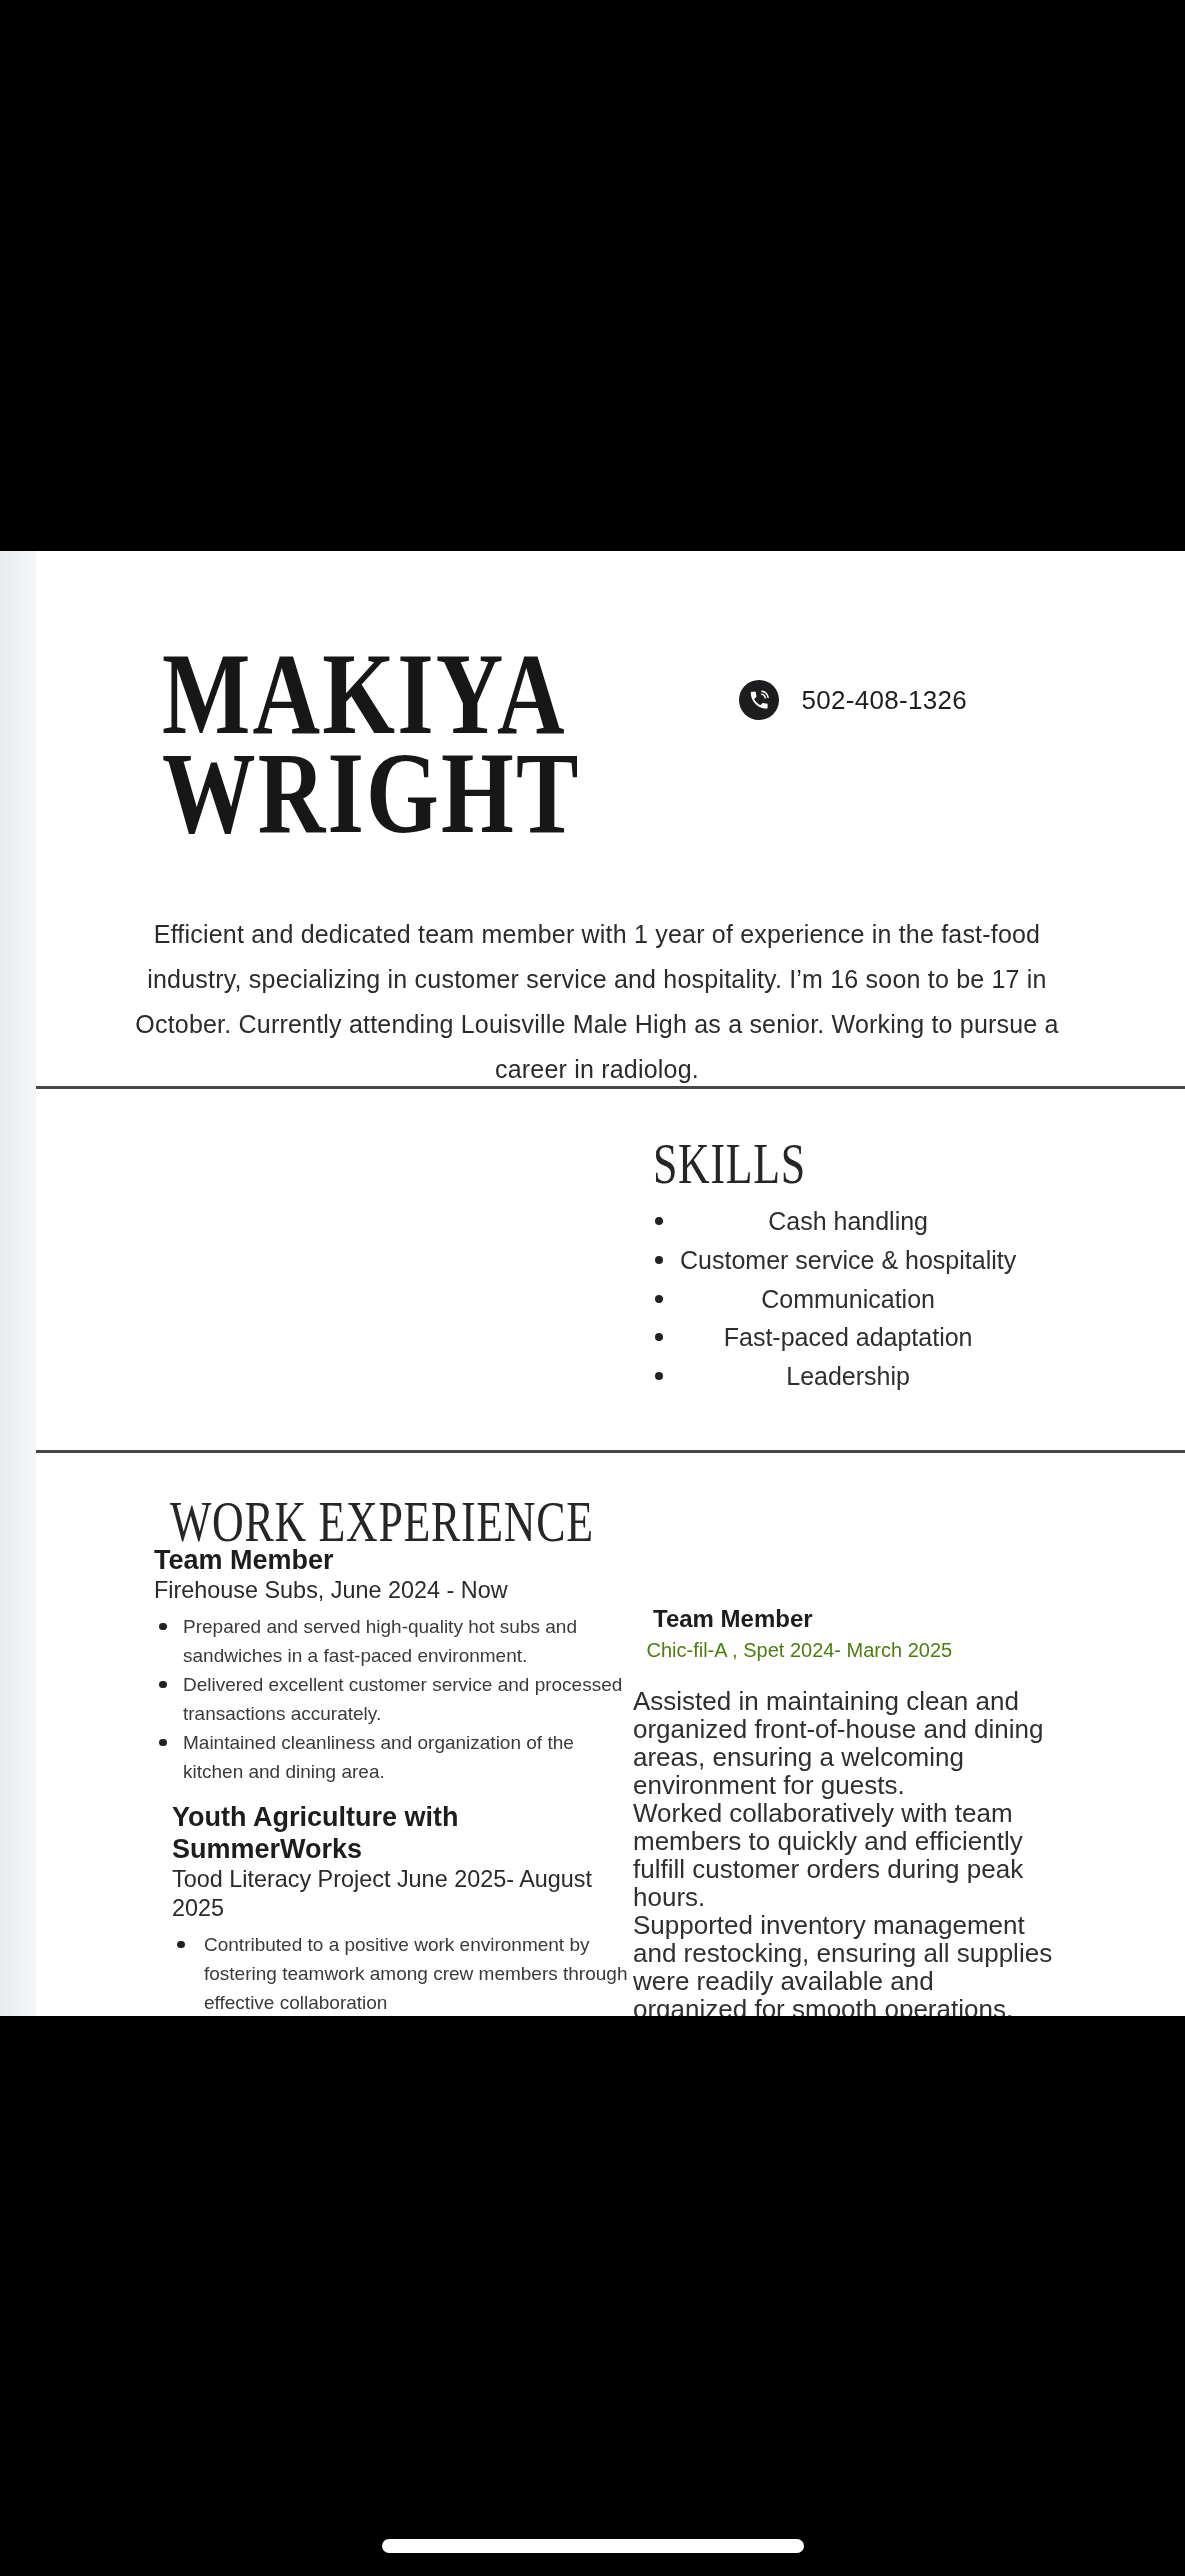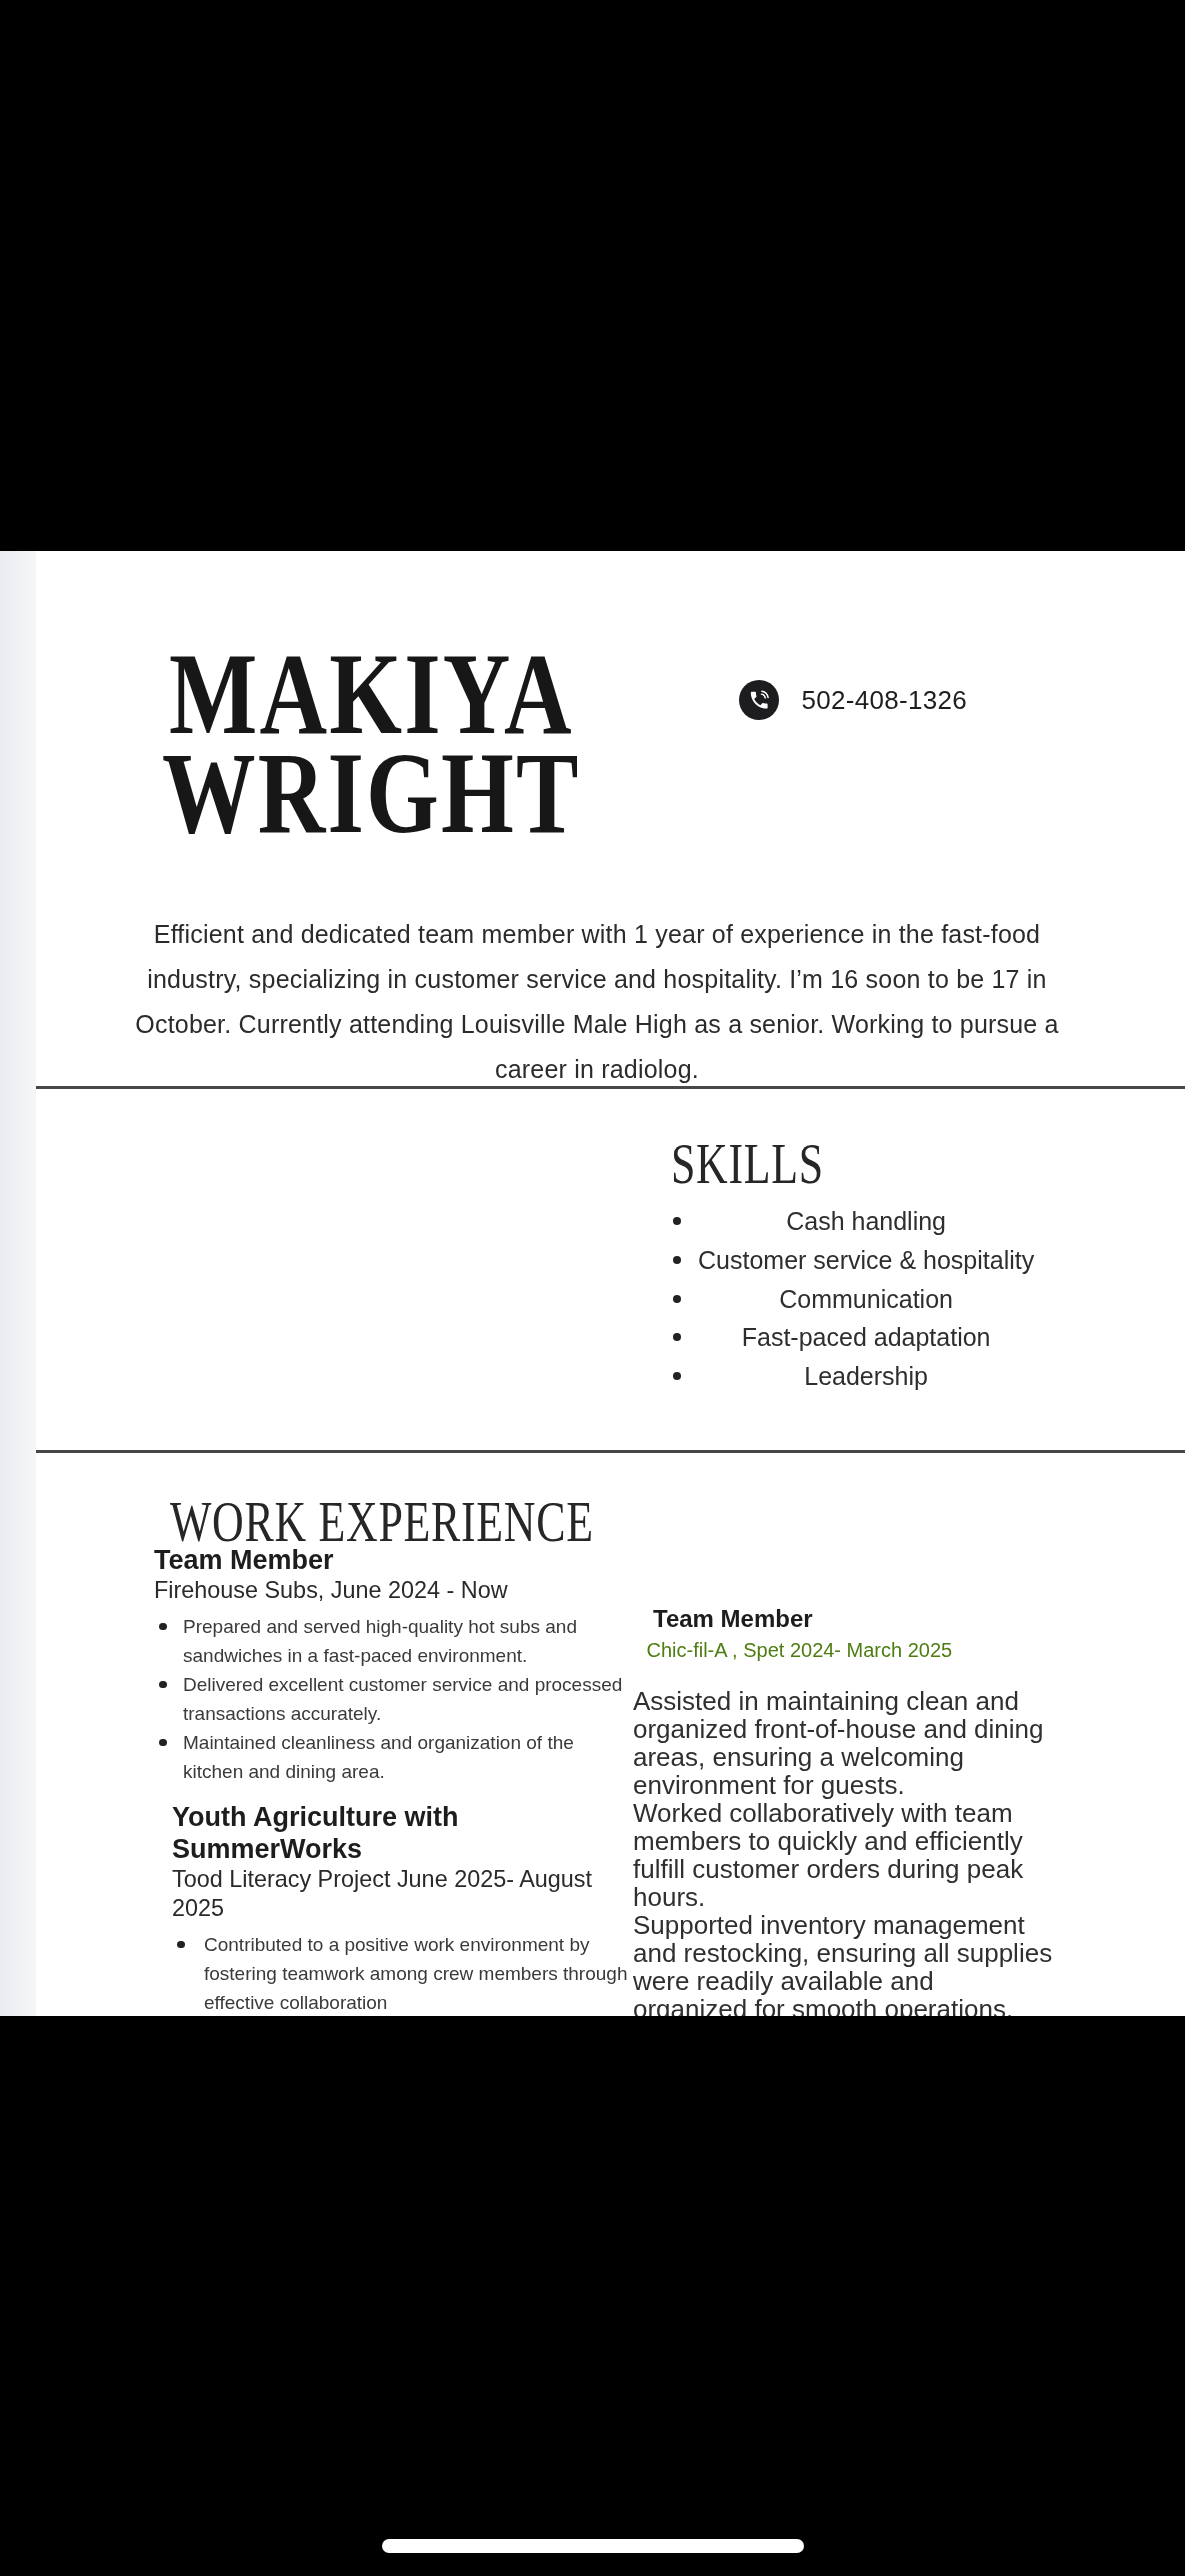--- a/index.html
+++ b/index.html
@@ -15,21 +15,21 @@
 
   
   .viewer { position:relative; height:1465px; background:#fff; overflow:hidden; }
   .page-edge {
     position:absolute; left:0; top:0; width:36px; height:100%;
     background:linear-gradient(to right,#e9ebef 0%,#f1f2f5 60%,#f5f6f8 100%);
   }
 
   
   .name { position:absolute; left:162px; top:93px; color:#171717;
-    font-family:"Liberation Serif","DejaVu Serif",serif; font-size:117px; line-height:99px;text-align:center; }
+    font-family:"Liberation Serif","DejaVu Serif",serif; font-size:117px; line-height:99px; }
   .name .nline { display:block; transform:scaleX(0.8); transform-origin:left center;
     letter-spacing:2.7px; white-space:nowrap; }
 
   
   .contacts { position:absolute; left:739px; top:129px; display:flex; flex-direction:column; }
   .contact-row { display:flex; align-items:center; gap:22.5px; height:40px; }
   .contact-icon { width:40px; height:40px; flex:0 0 auto; }
   .contact-text { font-size:26px; color:#1e1e1e; letter-spacing:0.3px; }
 
   
@@ -40,21 +40,21 @@
   .rule.r1 { top:535px; }
   .rule.r2 { top:899px; }
 
   .section-title { display:inline-block; font-family:"Liberation Serif","DejaVu Serif",serif;
     font-weight:400; font-size:57px; line-height:61px; color:#262626; white-space:nowrap;
     transform:scaleX(0.77); transform-origin:left center; letter-spacing:0.9px; }
 
   .edu { position:absolute; left:167px; top:582px; }
   .edu-text { margin-top:16px; font-size:25px; line-height:35px; color:#333; }
 
-  .skills { position:absolute; left:671px; top:582px; }
+  .skills { position:absolute; left:653px; top:582px; }
   .skills ul { list-style:none; margin-top:14.4px; }
   .skills li { position:relative; padding-left:27px; font-size:25px; line-height:27px;
     margin-bottom:11.7px; color:#2e2e2e;text-align:center; }
   .skills li::before { content:""; position:absolute; left:1.8px; top:9px; width:8px; height:8px;
     border-radius:50%; background:#222; }
 
   .work-title-wrap { position:absolute; left:170px; top:940px; }
 
   .work-left { position:absolute; left:154px; top:993px; width:485px; }
   .job h3 { font-size:27px; line-height:32px; font-weight:bold; color:#1d1d1d; }

